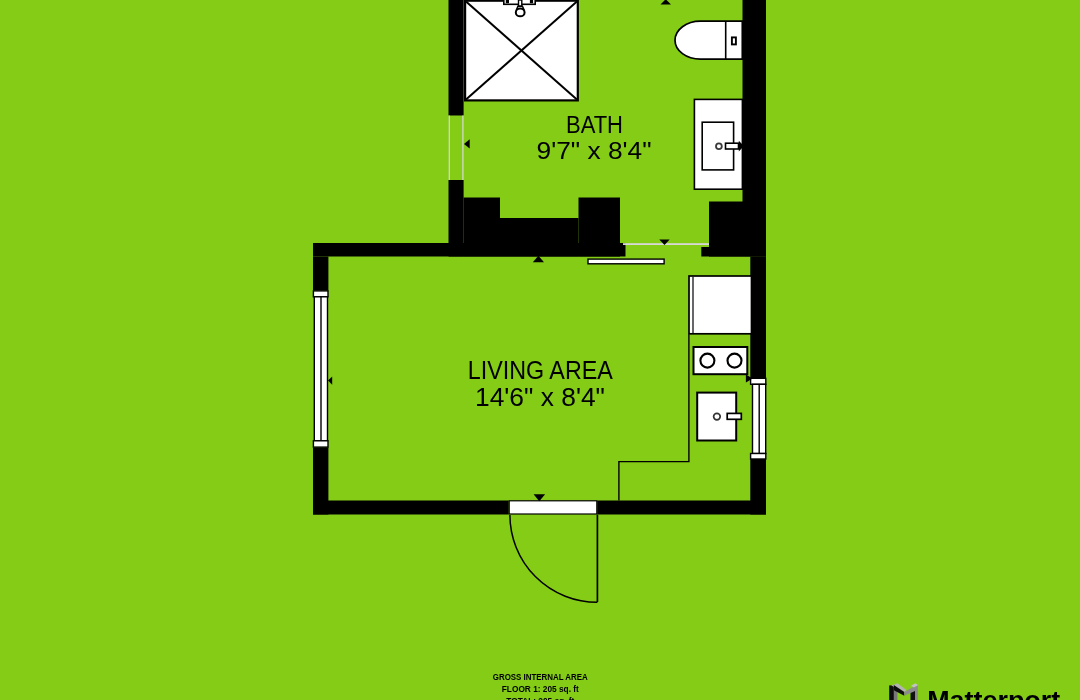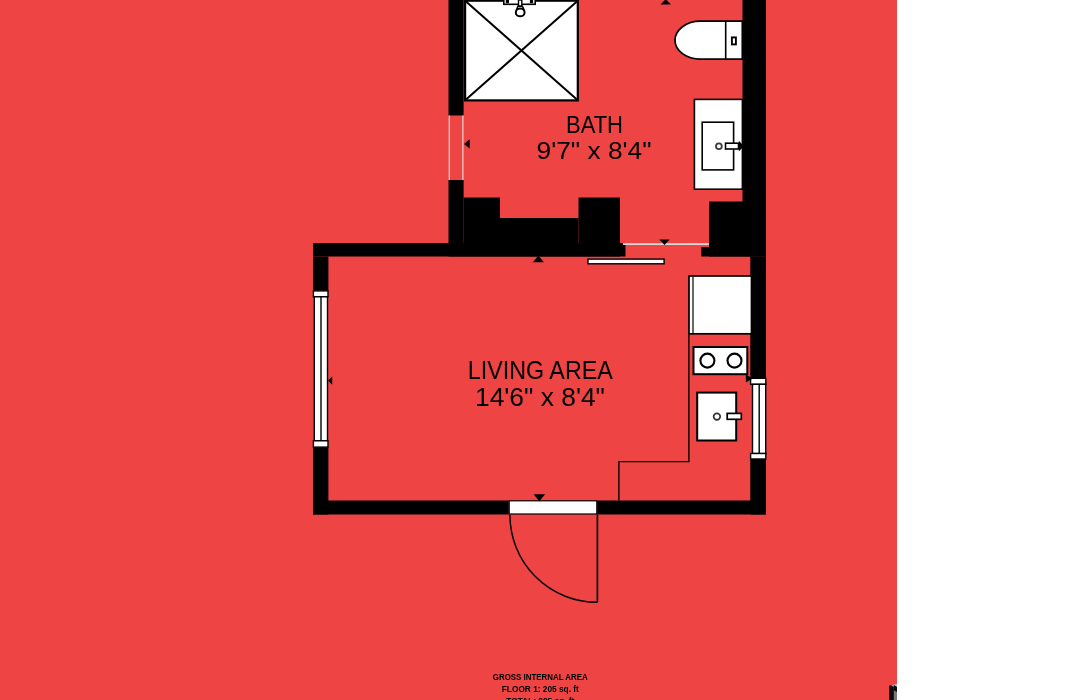--- a/index.html
+++ b/index.html
@@ -1,16 +1,16 @@
 <!DOCTYPE html>
 <html><head>
 <meta charset="utf-8">
 <style>
   html,body{margin:0;padding:0;background:#ffffff;}
-  .page{position:relative;width:897px;height:700px;overflow:hidden;background:#ef4444;
+  .page{position:relative;width:1080px;height:700px;overflow:hidden;background:#84cc16;
         font-family:"Liberation Sans",sans-serif;}
   svg text{font-family:"Liberation Sans",sans-serif;fill:#000;}
 </style>
 </head>
 <body>
 <div class="page">
 <svg width="1080" height="700" viewBox="0 0 1080 700">
 
   <g>
 

